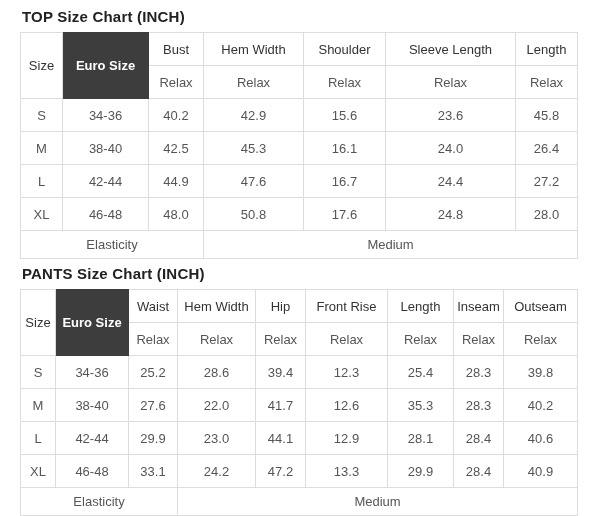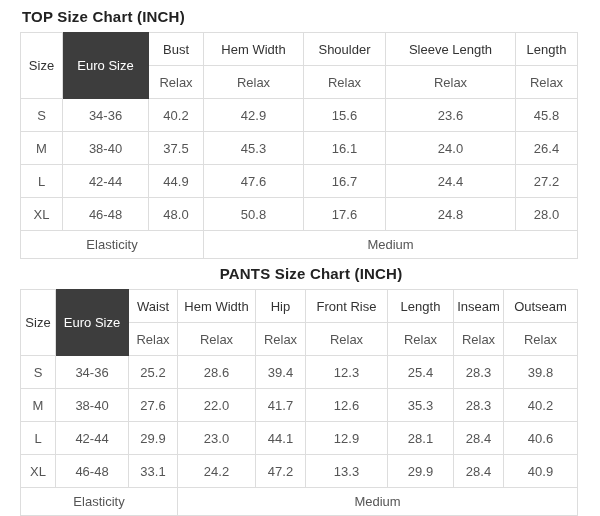--- a/index.html
+++ b/index.html
@@ -19,21 +19,20 @@
   .chart-title {
     font-size: 15px;
     font-weight: 700;
     color: #222222;
     margin: 0;
     padding: 8px 0 7px 2px;
     letter-spacing: 0.2px;
   }
   .chart-title.second {
     padding-top: 6px;
-    text-align: center;
   }
   table.size-table {
     border-collapse: collapse;
     table-layout: fixed;
     width: 557px;
     font-size: 13px;
     color: #555555;
     text-align: center;
   }
   .size-table th,
@@ -46,21 +45,21 @@
     overflow: hidden;
     white-space: nowrap;
   }
   .size-table th.bold-h {
     font-weight: 400;
     color: #333333;
   }
   .size-table th.dark {
     background: #3d3d3d;
     color: #ffffff;
-    font-weight: 400;
+    font-weight: 700;
     border-color: #3d3d3d;
     margin-top: 8px;
   }
   .size-table tfoot td {
     height: 27px;
   }
 </style>
 </head>
 <body>
 
@@ -103,21 +102,21 @@
           <td>34-36</td>
           <td>40.2</td>
           <td>42.9</td>
           <td>15.6</td>
           <td>23.6</td>
           <td>45.8</td>
         </tr>
         <tr>
           <td>M</td>
           <td>38-40</td>
-          <td>37.5</td>
+          <td>42.5</td>
           <td>45.3</td>
           <td>16.1</td>
           <td>24.0</td>
           <td>26.4</td>
         </tr>
         <tr>
           <td>L</td>
           <td>42-44</td>
           <td>44.9</td>
           <td>47.6</td>

